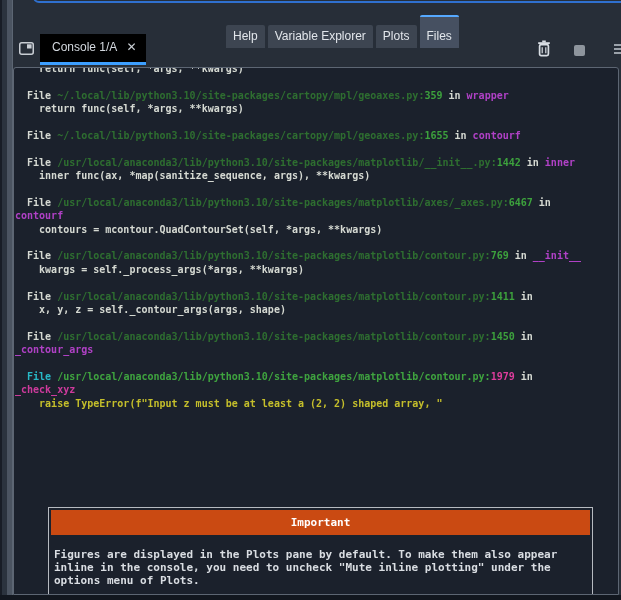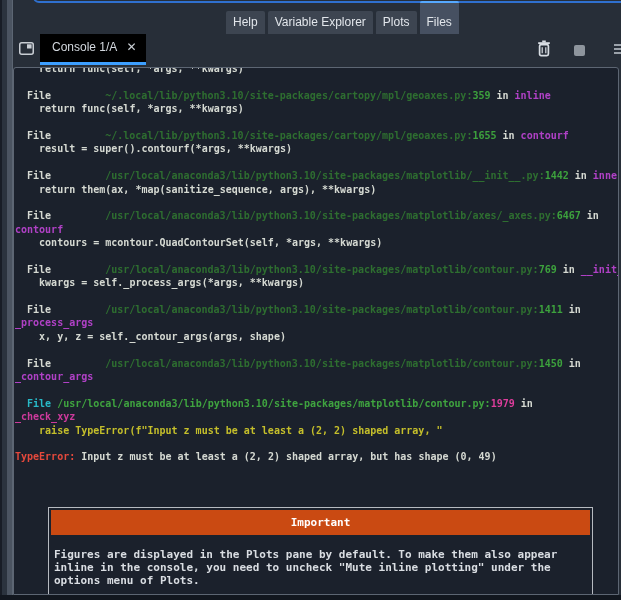--- a/index.html
+++ b/index.html
@@ -10,21 +10,21 @@
   
   .left-rail { position:absolute; left:0; top:0; width:13px; height:600px;
     background:linear-gradient(to right,#181d26 0,#181d26 2px,#2b333e 2px,#2b333e 7px,
                #4b5461 7px,#4b5461 12px,#5c6673 12px,#5c6673 13px); }
 
   
   .top-blue { position:absolute; left:33px; right:-10px; top:-9px; height:12px;
     border:2px solid #2f70cf; border-radius:7px; background:transparent; }
 
   
-  .pane-tabs { position:absolute; left:226px; top:1px; display:flex; gap:3px; align-items:flex-end; }
+  .pane-tabs { position:absolute; left:226px; top:15px; display:flex; gap:3px; align-items:flex-end; }
   .ptab { background:#3d4551; color:#e2e6eb; font-size:12px; padding:4px 7px 5px;
           border-radius:2px 2px 0 0; white-space:nowrap; cursor:default; }
   .ptab.active { background:#465061; border-top:2px solid #56a9ff; padding-top:12px; }
 
   
   .browse-icon { position:absolute; left:19px; top:41px; width:15px; height:13px; }
   .console-tab { position:absolute; left:40px; top:34px; height:31px; background:#000000;
     border-bottom:3px solid #3d9fff; display:flex; align-items:center; gap:9px;
     padding:0 10px 2px 12px; font-size:12px; color:#d3d8de; }
   .close-x { font-size:12px; color:#cdd2d8; line-height:1; }
@@ -36,21 +36,21 @@
 
   
   .console-panel { position:absolute; left:13px; top:67px; width:606px; height:528px;
     background:#1b212c; border:1px solid #5d6673; border-radius:3px 3px 0 0; overflow:hidden; }
   .bottom-strip { position:absolute; left:0; right:0; bottom:0; height:5px; background:#12171f; }
 
   .console-output { position:absolute; left:1px; top:-6px; right:0;
     font:bold 10px "DejaVu Sans Mono",monospace; }
   .cline { height:13.4px; line-height:13.4px; white-space:pre; }
   .c-p  { color:#d5d9d2; }
-  .c-pa { color:#2e6e30;margin-left:48px; }
+  .c-pa { color:#2e6e30; }
   .c-n  { color:#3da23d; }
   .c-f  { color:#b041c6; }
   .c-hc { color:#28b9c7; }
   .c-hp { color:#3fa43f; }
   .c-hn { color:#df3d9d; }
   .c-hf { color:#cd3a9c; }
   .c-y  { color:#c5bf2b; }
   .c-e  { color:#e5493c; }
 
   
@@ -101,48 +101,45 @@
   <div class="menu-btn">
     <i></i>
       <i></i>
       <i></i>
   </div>
 
   <div class="console-panel">
     <div class="console-output">
         <div class="cline"><span class="c-p">    return func(self, *args, **kwargs)</span></div>
         <div class="cline"></div>
-        <div class="cline"><span class="c-p">  File </span><span class="c-pa">~/.local/lib/python3.10/site-packages/cartopy/mpl/geoaxes.py:</span><span class="c-n">359</span><span class="c-p"> in </span><span class="c-f">inline</span></div>
+        <div class="cline"><span class="c-p">  File </span><span class="c-pa">~/.local/lib/python3.10/site-packages/cartopy/mpl/geoaxes.py:</span><span class="c-n">359</span><span class="c-p"> in </span><span class="c-f">wrapper</span></div>
         <div class="cline"><span class="c-p">    return func(self, *args, **kwargs)</span></div>
         <div class="cline"></div>
         <div class="cline"><span class="c-p">  File </span><span class="c-pa">~/.local/lib/python3.10/site-packages/cartopy/mpl/geoaxes.py:</span><span class="c-n">1655</span><span class="c-p"> in </span><span class="c-f">contourf</span></div>
-        <div class="cline"><span class="c-p">    result = super().contourf(*args, **kwargs)</span></div>
         <div class="cline"></div>
         <div class="cline"><span class="c-p">  File </span><span class="c-pa">/usr/local/anaconda3/lib/python3.10/site-packages/matplotlib/__init__.py:</span><span class="c-n">1442</span><span class="c-p"> in </span><span class="c-f">inner</span></div>
-        <div class="cline"><span class="c-p">    return them(ax, *map(sanitize_sequence, args), **kwargs)</span></div>
+        <div class="cline"><span class="c-p">    inner func(ax, *map(sanitize_sequence, args), **kwargs)</span></div>
         <div class="cline"></div>
         <div class="cline"><span class="c-p">  File </span><span class="c-pa">/usr/local/anaconda3/lib/python3.10/site-packages/matplotlib/axes/_axes.py:</span><span class="c-n">6467</span><span class="c-p"> in</span></div>
         <div class="cline"><span class="c-f">contourf</span></div>
         <div class="cline"><span class="c-p">    contours = mcontour.QuadContourSet(self, *args, **kwargs)</span></div>
         <div class="cline"></div>
         <div class="cline"><span class="c-p">  File </span><span class="c-pa">/usr/local/anaconda3/lib/python3.10/site-packages/matplotlib/contour.py:</span><span class="c-n">769</span><span class="c-p"> in </span><span class="c-f">__init__</span></div>
         <div class="cline"><span class="c-p">    kwargs = self._process_args(*args, **kwargs)</span></div>
         <div class="cline"></div>
         <div class="cline"><span class="c-p">  File </span><span class="c-pa">/usr/local/anaconda3/lib/python3.10/site-packages/matplotlib/contour.py:</span><span class="c-n">1411</span><span class="c-p"> in</span></div>
-        <div class="cline"><span class="c-f">_process_args</span></div>
         <div class="cline"><span class="c-p">    x, y, z = self._contour_args(args, shape)</span></div>
         <div class="cline"></div>
         <div class="cline"><span class="c-p">  File </span><span class="c-pa">/usr/local/anaconda3/lib/python3.10/site-packages/matplotlib/contour.py:</span><span class="c-n">1450</span><span class="c-p"> in</span></div>
         <div class="cline"><span class="c-f">_contour_args</span></div>
         <div class="cline"></div>
         <div class="cline"><span class="c-p">  </span><span class="c-hc">File </span><span class="c-hp">/usr/local/anaconda3/lib/python3.10/site-packages/matplotlib/contour.py:</span><span class="c-hn">1979</span><span class="c-p"> in</span></div>
         <div class="cline"><span class="c-hf">_check_xyz</span></div>
         <div class="cline"><span class="c-y">    raise TypeError(f"Input z must be at least a (2, 2) shaped array, "</span></div>
         <div class="cline"></div>
-        <div class="cline"><span class="c-e">TypeError:</span><span class="c-p"> Input z must be at least a (2, 2) shaped array, but has shape (0, 49)</span></div>
       </div>
 
     <div class="important-box">
       <div class="imp-header">Important</div>
       <div class="imp-body">Figures are displayed in the Plots pane by default. To make them also appear
 inline in the console, you need to uncheck "Mute inline plotting" under the
 options menu of Plots.</div>
     </div>
   </div>
 

